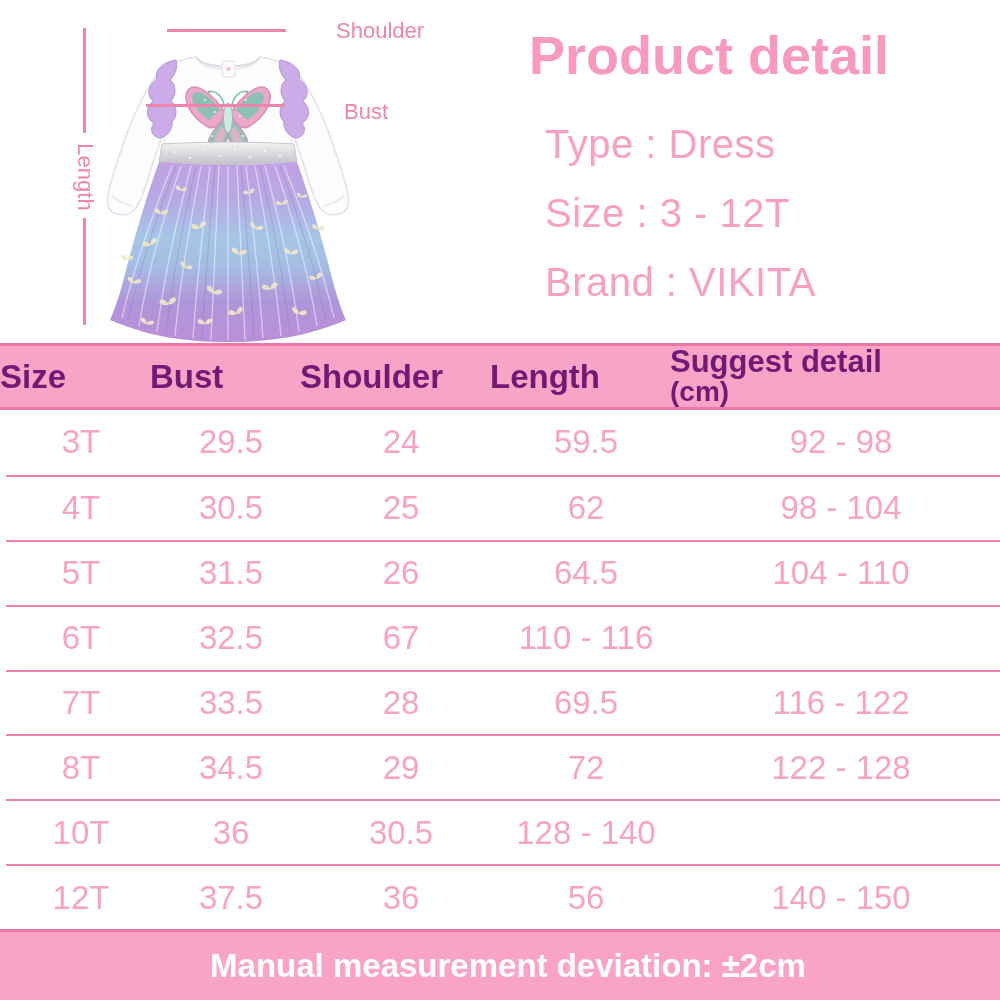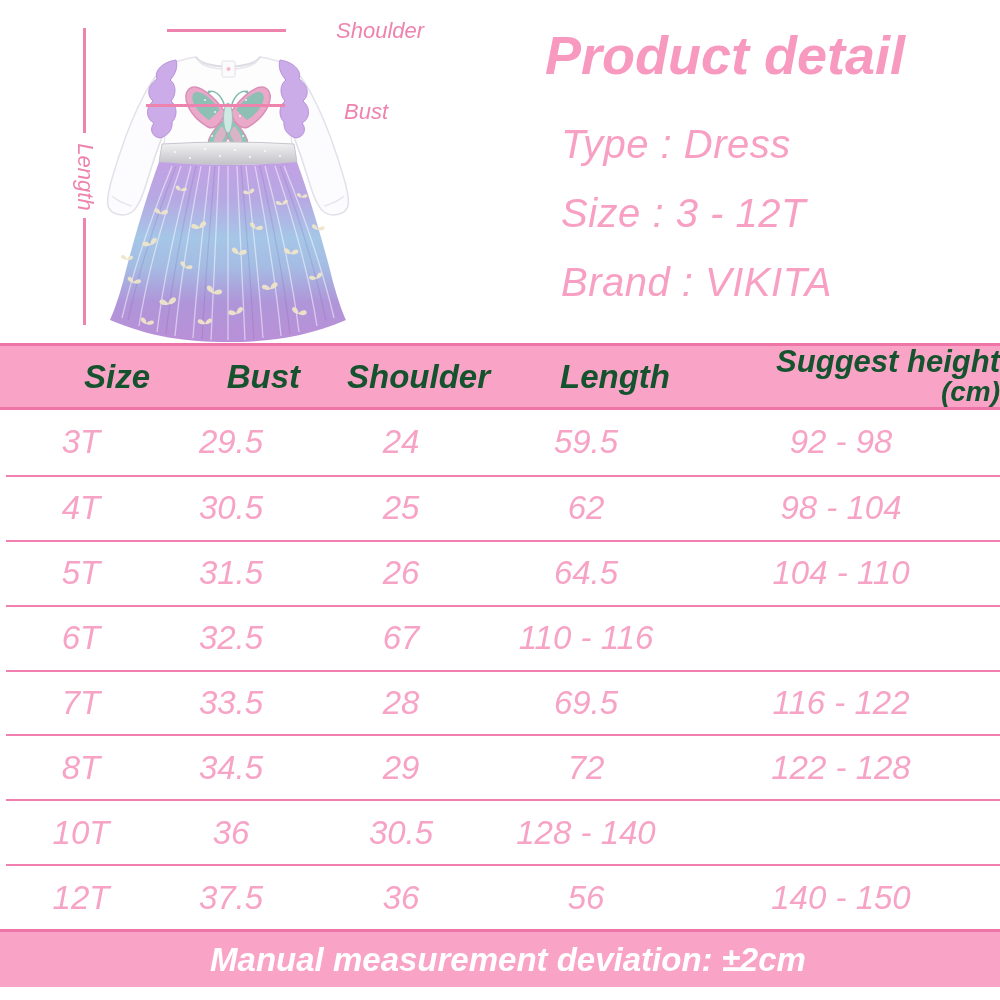--- a/index.html
+++ b/index.html
@@ -1,70 +1,70 @@
 <!DOCTYPE html>
 <html style="--bar-pink: #F9A3C6; --border-pink: #EF74A8; --divider-pink: #F180B1; --text-pink: #F7A3C6; --title-pink: #F899C0; --product-text: #F8A0C3; --annotation-pink: #EE84AE; --header-text: #FFFFFF;"><head>
 <meta charset="utf-8">
 <style>
   html,body{margin:0;padding:0;background:#ffffff;}
   .canvas{
     position:relative;width:1000px;height:1000px;background:#ffffff;
-    font-family:"Liberation Sans",sans-serif;overflow:hidden;font-style:italic;
+    font-family:"Liberation Sans",sans-serif;overflow:hidden;
   }
   
   .figure{position:absolute;left:0;top:0;width:520px;height:343px;}
   .dress-svg{position:absolute;left:0;top:0;}
   .ann-label{
     position:absolute;color:var(--annotation-pink,#EE84AE);
     font-size:22px;line-height:1;white-space:nowrap;
   }
   .shoulder-label{left:336px;top:20px;}
   .bust-label{left:344px;top:101px;}
   .length-label{left:85px;top:177px;transform:translate(-50%,-50%) rotate(90deg);}
   .ann-line{position:absolute;background:var(--annotation-pink,#EE84AE);}
   .shoulder-line{left:167px;top:29px;width:119px;height:3px;}
   .bust-line{left:146px;top:104px;width:139px;height:3px;}
   .length-line-top{left:83px;top:28px;width:3px;height:105px;}
   .length-line-bottom{left:83px;top:218px;width:3px;height:107px;}
   
-  .product{position:absolute;left:545px;top:28px;width:450px;}
+  .product{position:absolute;left:529px;top:28px;width:450px;}
   .product h1{
     margin:0;font-size:54px;font-weight:bold;line-height:1;
     color:var(--title-pink,#F899C0);letter-spacing:0px;
   }
   .product p{
     margin:16px;color:var(--product-text,#F8A0C3);
     font-size:40px;line-height:1;letter-spacing:0.5px;
   }
   .product p.first{margin-top:42px;}
   .product p + p{margin-top:29px;}
   
   .thead{
     position:absolute;left:0;top:343px;width:1000px;height:67px;box-sizing:border-box;
     background:var(--bar-pink,#F9A3C6);
     border-top:3px solid var(--border-pink,#EF74A8);
     border-bottom:3px solid var(--border-pink,#EF74A8);
     display:flex;align-items:center;
   }
-  .th{color:#14532d;font-weight:bold;text-align:right;line-height:1.02;}
+  .th{color:#701a75;font-weight:bold;text-align:left;line-height:1.02;}
   .h-main{font-size:33px;}
   .th:nth-child(5) .h-main{font-size:31px;}
   .th-sub{font-size:28px;font-weight:bold;}
   .tbody{position:absolute;left:6px;top:410px;width:1000px;}
   .tr{display:flex;align-items:center;height:64.9px;box-sizing:border-box;}
   .tr + .tr{border-top:2px solid var(--divider-pink,#F180B1);}
   .td{font-size:33px;color:var(--text-pink,#F7A3C6);text-align:center;}
   .th:nth-child(1),.td:nth-child(1){width:15%;}
   .th:nth-child(2),.td:nth-child(2){width:15%;}
   .th:nth-child(3),.td:nth-child(3){width:19%;}
   .th:nth-child(4),.td:nth-child(4){width:18%;}
   .th:nth-child(5),.td:nth-child(5){width:33%;}
   
   .footer{
-    position:absolute;left:0;top:929px;width:1000px;height:58px;box-sizing:border-box;
+    position:absolute;left:0;top:929px;width:1000px;height:71px;box-sizing:border-box;
     background:var(--bar-pink,#F9A3C6);
     border-top:3px solid var(--border-pink,#EF74A8);
     display:flex;align-items:center;justify-content:center;
     color:#fff;font-weight:bold;font-size:33px;padding-left:16px;
   }
 </style>
 </head>
 <body>
 
 <div class="canvas">
@@ -218,21 +218,21 @@
       <div class="th">
         <div class="h-main">Bust</div>
       </div>
       <div class="th">
         <div class="h-main">Shoulder</div>
       </div>
       <div class="th">
         <div class="h-main">Length</div>
       </div>
       <div class="th">
-        <div class="h-main">Suggest height</div>
+        <div class="h-main">Suggest detail</div>
         <div class="th-sub">(cm)</div>
       </div>
     </div>
   <div class="tbody" id="tbody">
       <div class="tr">
         <div class="td">3T</div>
         <div class="td">29.5</div>
         <div class="td">24</div>
         <div class="td">59.5</div>
         <div class="td">92 - 98</div>

